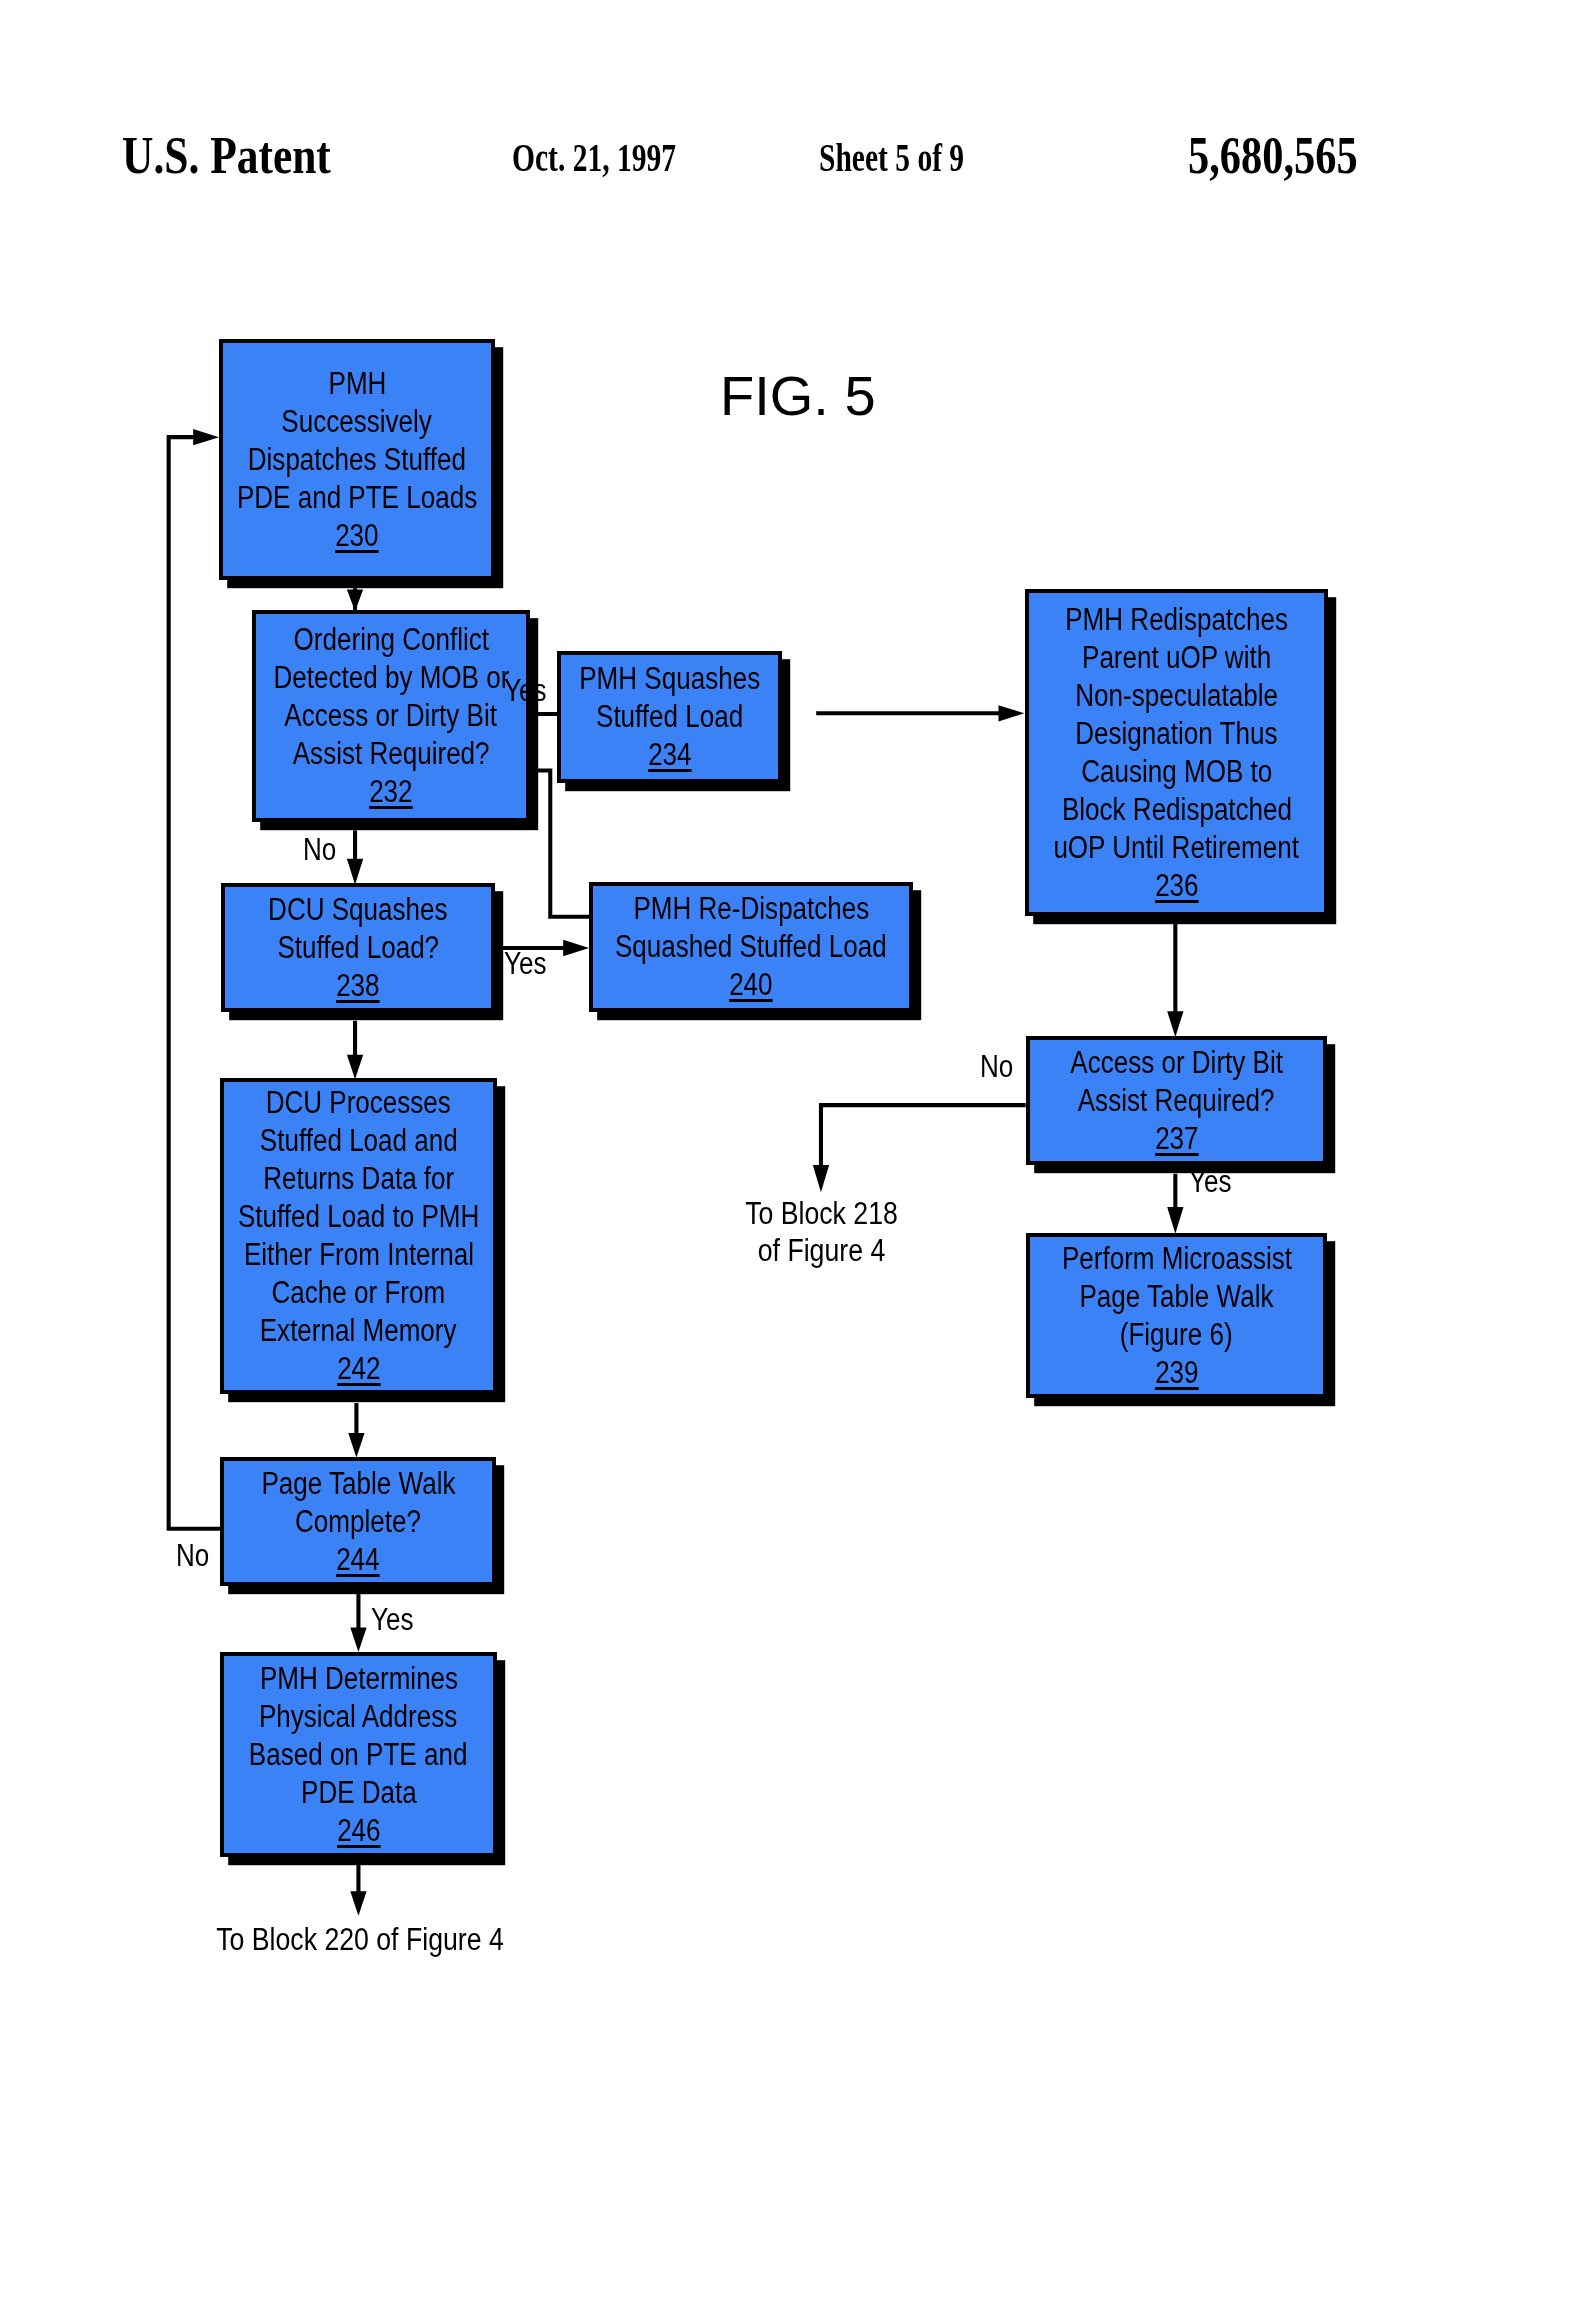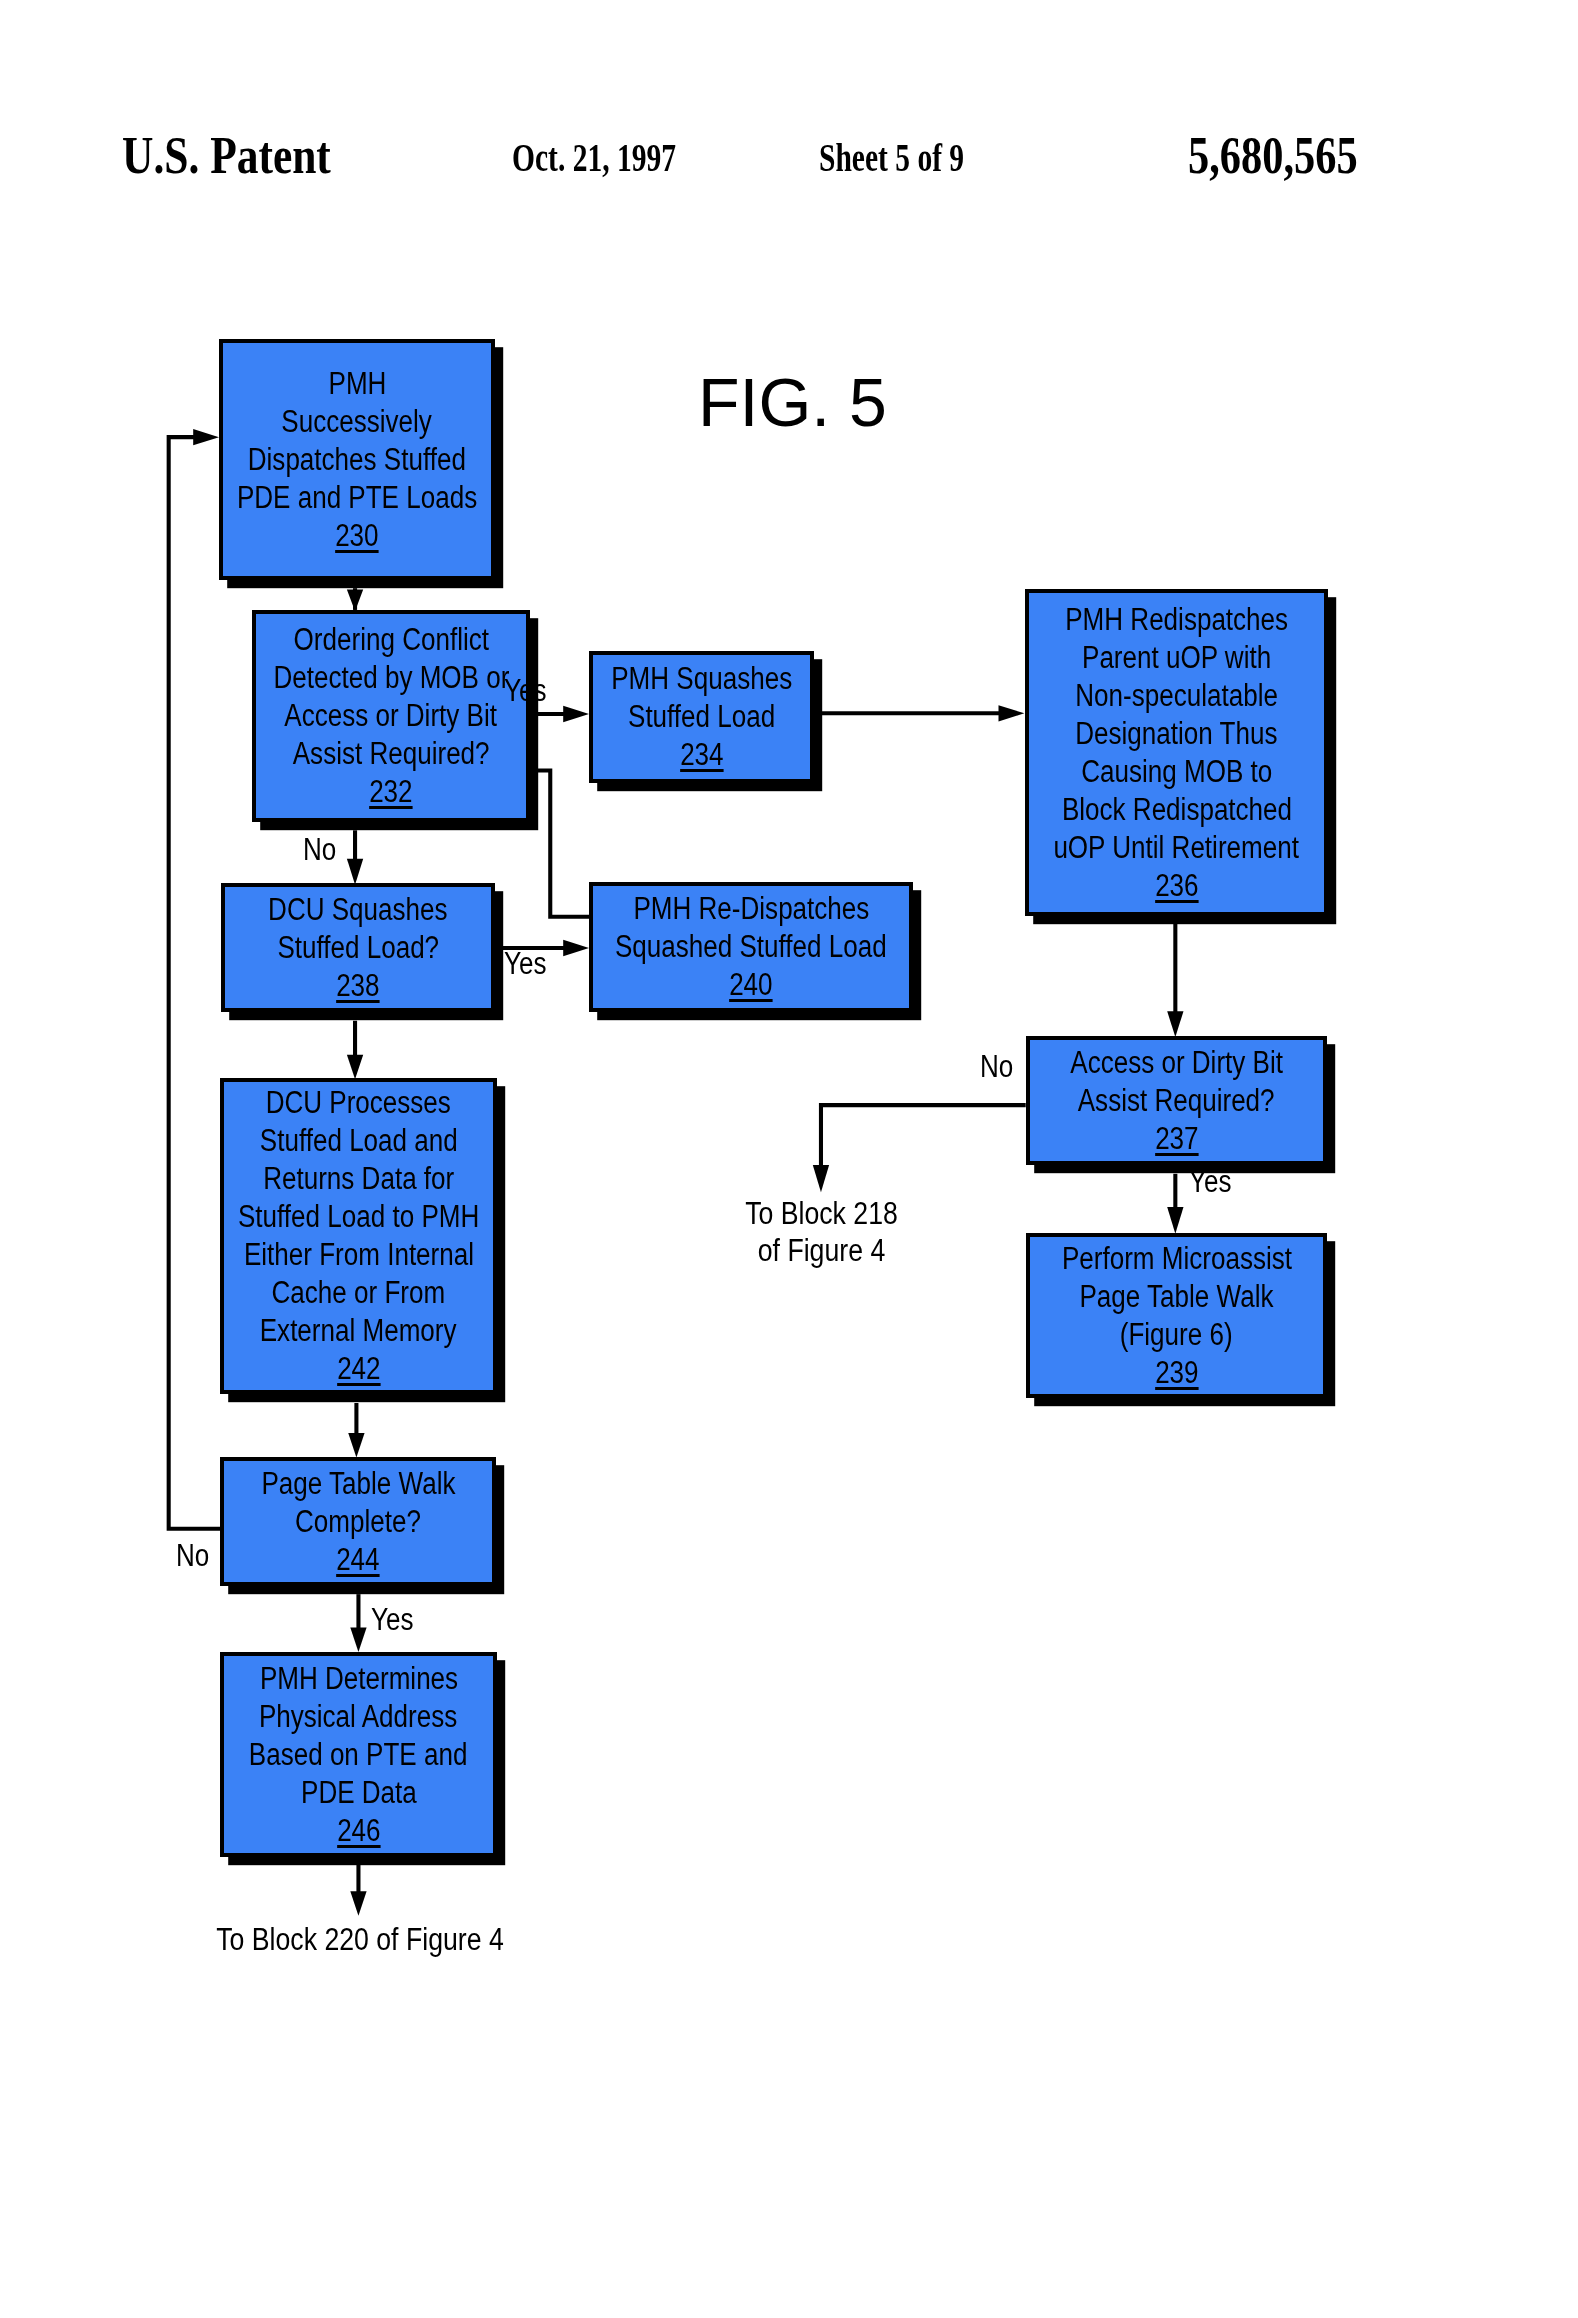--- a/index.html
+++ b/index.html
@@ -2,21 +2,21 @@
 <html style="font-size:11px"><head>
 <meta charset="utf-8">
 <style>
   html, body { margin:0; padding:0; background:#ffffff; }
   body { width:1578px; height:2319px; position:relative; overflow:hidden; color:#000; }
   .hdr { position:absolute; font-family:"Liberation Serif", serif; font-weight:bold; white-space:nowrap; transform-origin:left top; }
   #hdr-title { left:122px; top:125px; font-size:53px; transform:scaleX(0.82); }
   #hdr-date { left:512px; top:133px; font-size:41px; transform:scaleX(0.72); }
   #hdr-sheet { left:819px; top:133px; font-size:41px; transform:scaleX(0.72); }
   #hdr-number { left:1188px; top:125px; font-size:53px; transform:scaleX(0.80); }
-  #fig-label { position:absolute; left:698px; top:363px; font-family:"Liberation Sans", sans-serif; font-size:68px; white-space:nowrap; }
+  #fig-label { position:absolute; left:720px; top:363px; font-family:"Liberation Sans", sans-serif; font-size:56px; white-space:nowrap; }
   .box { position:absolute; box-sizing:border-box; border:4.1px solid #000; background:#3b82f6;
          box-shadow:8.2px 8.2px 0 #000; display:flex; flex-direction:column; align-items:center; justify-content:center;
          font-family:"Liberation Sans", sans-serif; font-size:31px; line-height:38px; text-align:center; }
   .box .line { display:block; white-space:nowrap; transform:scaleX(0.84); }
   .box .ref { display:inline-block; text-decoration:underline; text-underline-offset:4.1px; text-decoration-thickness:2.7px; transform:scaleX(0.84); }
   .lbl { position:absolute; font-family:"Liberation Sans", sans-serif; font-size:31px; line-height:34px; white-space:nowrap; transform:scaleX(0.84); transform-origin:left top; }
   .term { position:absolute; font-family:"Liberation Sans", sans-serif; font-size:31px; line-height:37px; text-align:center; white-space:nowrap; transform:scaleX(0.86); }
   svg#edges { position:absolute; left:0; top:0; }
 </style>
 </head>
@@ -90,21 +90,21 @@
 </div>
 
 <div class="box" style="left:220px;top:610px;width:278px;height:212px;margin-left:32px;">
   <span class="line">Ordering Conflict</span>
   <span class="line">Detected by MOB or</span>
   <span class="line">Access or Dirty Bit</span>
   <span class="line">Assist Required?</span>
   <span class="ref">232</span>
 </div>
 
-<div class="box" style="left:589px;top:651px;width:225px;height:132px;">
+<div class="box" style="left:557px;top:651px;width:225px;height:132px;">
   <span class="line">PMH Squashes</span>
   <span class="line">Stuffed Load</span>
   <span class="ref">234</span>
 </div>
 
 <div class="box" style="left:1025px;top:561px;width:303px;height:327px;margin-top:28px;">
   <span class="line">PMH Redispatches</span>
   <span class="line">Parent uOP with</span>
   <span class="line">Non-speculatable</span>
   <span class="line">Designation Thus</span>

